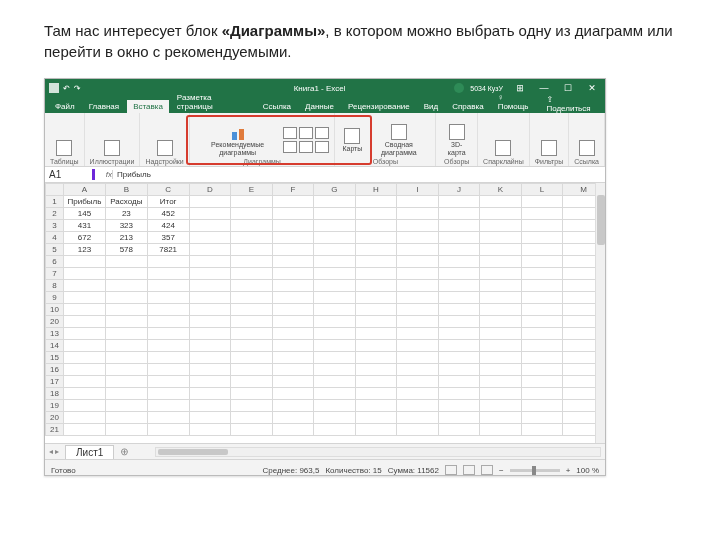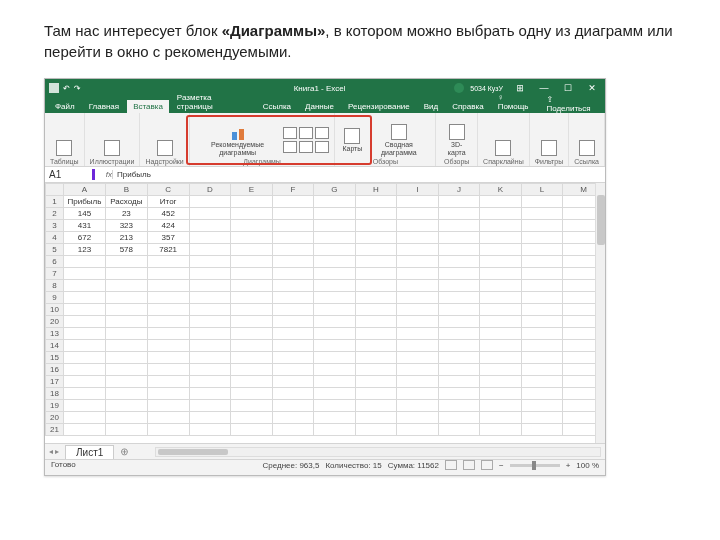--- a/index.html
+++ b/index.html
@@ -50,21 +50,21 @@
   .scrollbar-v { position: absolute; right: 0; top: 0; bottom: 0; width: 10px; background: #f0f0f0; border-left: 1px solid #ddd; }
   .scrollbar-v .thumb { background: #c8c8c8; width: 8px; margin: 12px 1px 0; height: 50px; border-radius: 2px; }
   
   .sheetbar { height: 16px; background: #f3f3f3; display: flex; align-items: center; border-top: 1px solid #d4d4d4; padding: 0 4px; gap: 6px; }
   .sheet-nav { color: #888; font-size: 8px; display: flex; gap: 2px; }
   .sheettab { background: #fff; border: 1px solid #ccc; border-bottom: none; padding: 1px 10px; font-size: 10px; cursor: pointer; }
   .plus { color: #888; font-size: 10px; cursor: pointer; }
   .scrollbar-h { flex: 1; height: 10px; background: #f0f0f0; border: 1px solid #ddd; margin-left: 20px; position: relative; }
   .scrollbar-h .thumb { position: absolute; left: 2px; top: 1px; height: 6px; width: 70px; background: #c8c8c8; border-radius: 2px; }
   
-  .statusbar { height: 16px; background: #f3f3f3; border-top: 1px solid #d4d4d4; display: flex; align-items: flex-start; justify-content: space-between; padding: 0 6px; font-size: 8px; color: #444; }
+  .statusbar { height: 16px; background: #f3f3f3; border-top: 1px solid #d4d4d4; display: flex; align-items: flex-end; justify-content: space-between; padding: 0 6px; font-size: 8px; color: #444; }
   .status-right { display: flex; align-items: center; gap: 6px; }
   .viewbtn { width: 12px; height: 10px; border: 1px solid #aaa; cursor: pointer; }
   .zoom-slider { width: 50px; height: 3px; background: #ccc; position: relative; }
   .zoom-slider .zthumb { position: absolute; top: -3px; left: 22px; width: 4px; height: 9px; background: #888; }
 </style>
 </head>
 <body>
 
 <div class="outer">
   <p class="instruction">

